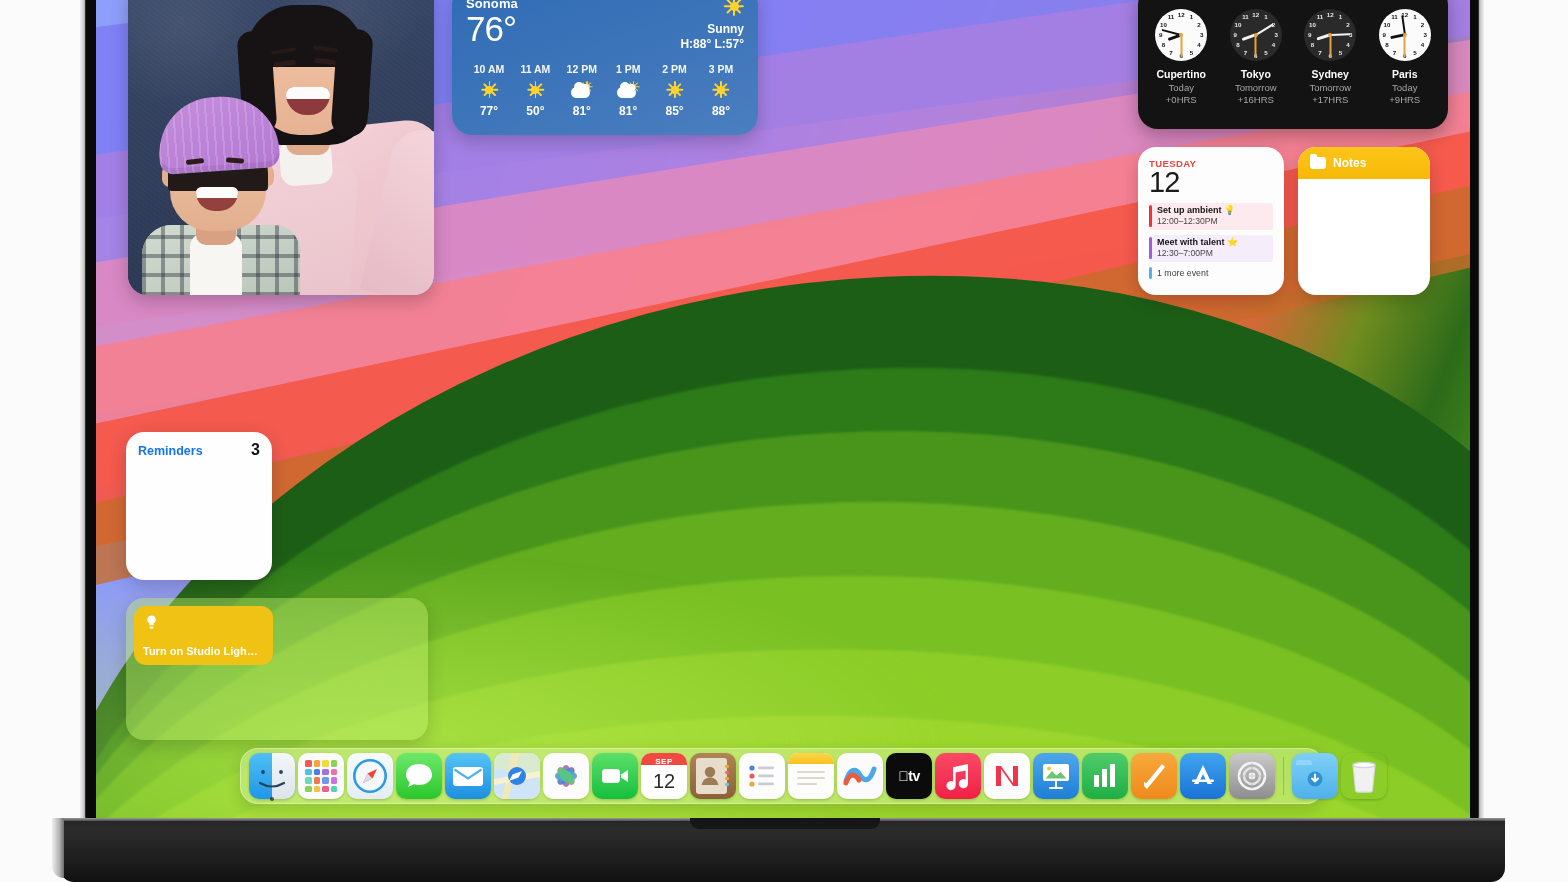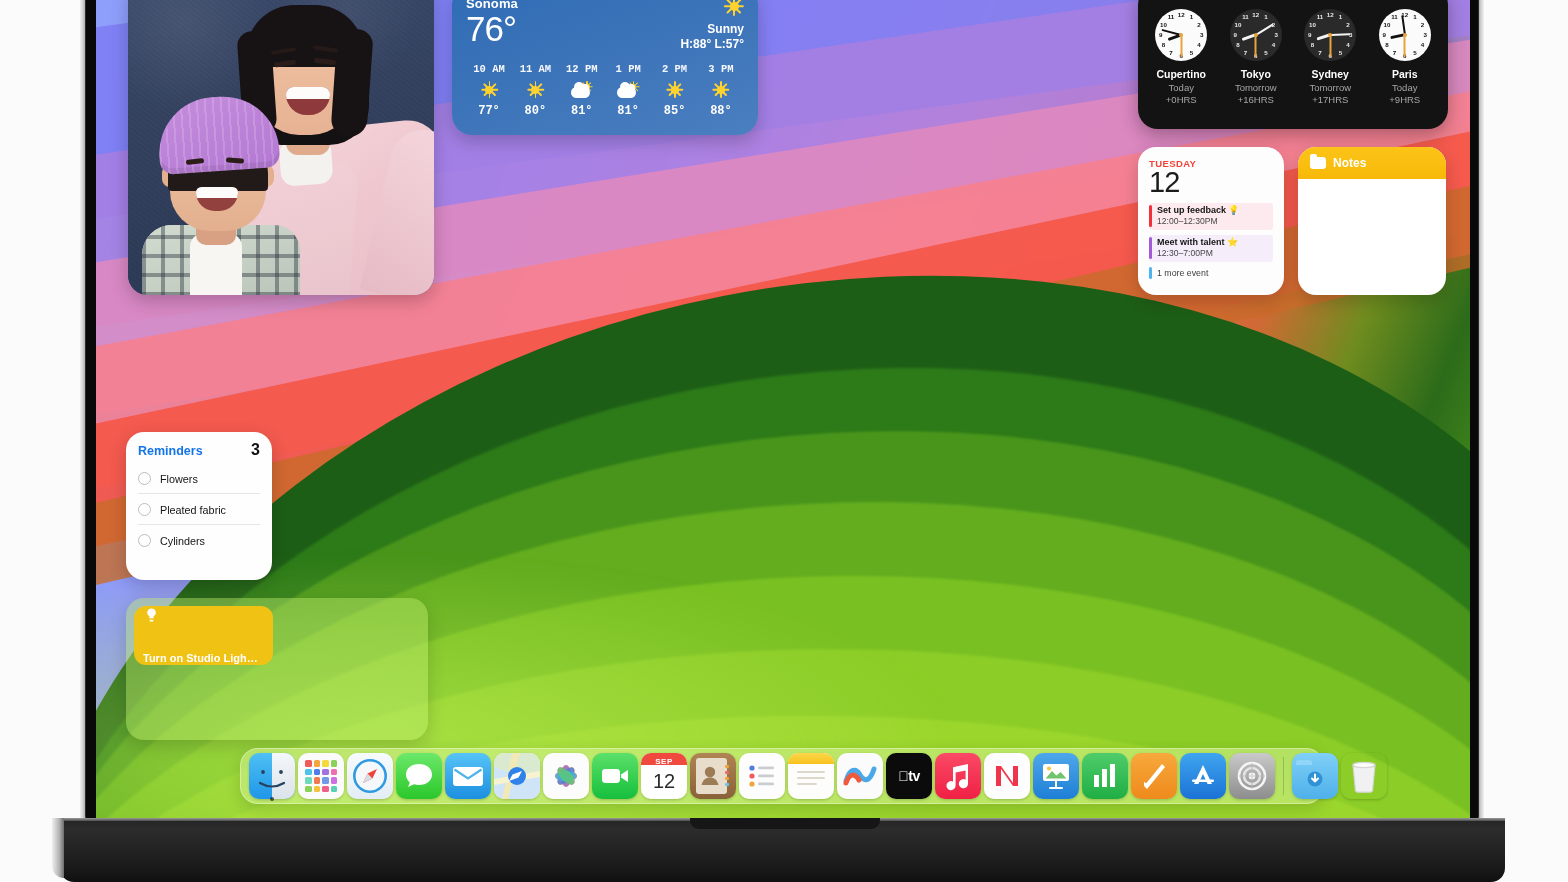--- a/index.html
+++ b/index.html
@@ -212,21 +212,21 @@
     box-shadow:0 6px 18px rgba(0,0,0,.22);
     color:#fff;
   }
   .w-top { display:flex; justify-content:space-between; }
   .w-city { font-size:13px; font-weight:700; letter-spacing:.1px; }
   .w-temp { font-size:35px; font-weight:300; line-height:.95; margin-top:1px; letter-spacing:-1px; }
   .w-right { text-align:right; }
   .w-cond { font-size:12px; font-weight:600; margin-top:6px; }
   .w-hl { font-size:12px; font-weight:700; margin-top:1px; }
   .w-hours { display:flex; justify-content:space-between; margin-top:12px; padding:0 2px; }
-  .w-col { display:flex; flex-direction:column; align-items:center; gap:6px; width:42px;font-family:Liberation Mono, monospace; }
+  .w-col { display:flex; flex-direction:column; align-items:center; gap:6px; width:42px; }
   .w-h { font-size:10.5px; font-weight:600; opacity:.95; }
   .w-t { font-size:12px; font-weight:700; }
 
   
   .ico-sun { position:relative; width:17px; height:17px; }
   .ico-sun .core { position:absolute; left:4.5px; top:4.5px; width:8px; height:8px; background:#ffd22e; border-radius:50%; }
   .ico-sun i { position:absolute; left:8px; top:0; width:1.6px; height:17px; background:#ffd22e; border-radius:1px; transform-origin:50% 50%; }
   .ico-sun i:nth-child(2){transform:rotate(45deg);} .ico-sun i:nth-child(3){transform:rotate(90deg);}
   .ico-sun i:nth-child(4){transform:rotate(135deg);}
   .ico-sun.big { width:20px; height:20px; }
@@ -280,21 +280,21 @@
   .cal-ev { display:flex; gap:5px; margin-top:5px; border-radius:3px; padding:2px 4px 3px 0; }
   .cal-ev .bar { width:3px; border-radius:2px; flex:0 0 3px; }
   .cal-ev .tt { font-size:9px; font-weight:700; color:#141414; line-height:1.25; }
   .cal-ev .tm { font-size:8.6px; color:#474747; line-height:1.25; }
   .cal-more { display:flex; gap:5px; align-items:center; margin-top:5px; }
   .cal-more .bar { width:3px; height:12px; border-radius:2px; background:#4db4f0; }
   .cal-more .tt { font-size:8.8px; color:#3c3c3c; }
 
   
   #notes-widget {
-    left:1202px; top:157px; width:148px; height:148px;
+    left:1202px; top:157px; width:132px; height:148px;
     border-radius:18px; overflow:hidden; background:#fff;
     box-shadow:0 6px 18px rgba(0,0,0,.18);
   }
   .nt-head { height:32px; background:linear-gradient(180deg,#fcc418,#f7b908);
     display:flex; align-items:center; gap:7px; padding:0 12px; }
   .nt-folder { width:16px; height:12px; background:#fff; border-radius:2px 3px 3px 3px; position:relative; }
   .nt-folder::before { content:""; position:absolute; left:0; top:-3px; width:7px; height:4px; background:#fff; border-radius:2px 2px 0 0; }
   .nt-title { font-size:12px; font-weight:700; color:#fff; }
   .nt-body { padding:10px 12px; }
   .nt-t1 { font-size:11px; font-weight:700; color:#181818; }
@@ -318,21 +318,21 @@
 
   
   #shortcuts-widget {
     left:30px; top:608px; width:302px; height:142px;
     border-radius:18px; padding:8px;
     background:rgba(190,235,110,.42);
     box-shadow:0 6px 18px rgba(0,0,0,.16);
     display:grid; grid-template-columns:1fr 1fr; grid-template-rows:1fr 1fr; gap:8px;
   }
   .sc {
-    border-radius:12px; padding:1px 9px; position:relative;
+    border-radius:12px; padding:8px 9px; position:relative;
     display:flex; flex-direction:column; justify-content:space-between;
     overflow:hidden;
   }
   .sc-label { font-size:11px; font-weight:700; color:#fff; white-space:nowrap;
     overflow:hidden; text-overflow:ellipsis; }
   .sc-ico { width:17px; height:17px; }
 
   
   #dock {
     position:absolute; left:144px; bottom:14px; width:1084px; height:56px;
@@ -450,21 +450,21 @@
           </div>
           <div class="w-col">
             <div class="w-h">11 AM</div>
             <span class="ico-sun">
               <i></i>
               <i></i>
               <i></i>
               <i></i>
               <span class="core"></span>
             </span>
-            <div class="w-t">80°</div>
+            <div class="w-t">50°</div>
           </div>
           <div class="w-col">
             <div class="w-h">12 PM</div>
             <span class="ico-pcloud">
               <span class="s">
                 <span class="core"></span>
                 <i></i>
                 <i></i>
                 <i></i>
                 <i></i>
@@ -607,21 +607,21 @@
         </div>
       </div>
 
     <div class="widget" id="calendar-widget">
       <div class="cal-dow">TUESDAY</div>
       <div class="cal-day">12</div>
       <div id="calendar-events">
           <div class="cal-ev" style="background: rgb(253, 234, 239);">
             <div class="bar" style="background:#f0303a"></div>
             <div>
-              <div class="tt">Set up feedback 💡</div>
+              <div class="tt">Set up ambient 💡</div>
               <div class="tm">12:00–12:30PM</div>
             </div>
           </div>
           <div class="cal-ev" style="background: rgb(246, 237, 251);">
             <div class="bar" style="background:#a35ad6"></div>
             <div>
               <div class="tt">Meet with talent ⭐</div>
               <div class="tm">12:30–7:00PM</div>
             </div>
           </div>
@@ -637,34 +637,20 @@
         <span class="nt-folder"></span>
         <span class="nt-title">Notes</span>
       </div>
     </div>
 
     <div class="widget" id="reminders-widget">
       <div class="rm-head">
         <span class="rm-title">Reminders</span>
         <span class="rm-count">3</span>
       </div>
-      <div id="reminders-list">
-          <div class="rm-row">
-            <span class="rm-circle"></span>
-            <span class="rm-label">Flowers</span>
-          </div>
-          <div class="rm-row">
-            <span class="rm-circle"></span>
-            <span class="rm-label">Pleated fabric</span>
-          </div>
-          <div class="rm-row">
-            <span class="rm-circle"></span>
-            <span class="rm-label">Cylinders</span>
-          </div>
-        </div>
     </div>
 
     <div class="widget" id="shortcuts-widget">
         <div class="sc" style="background: rgb(240, 194, 20);">
           <span class="sc-ico"><svg width="17" height="17" viewBox="0 0 24 24">
               <path fill="#fff" d="M12 2a6 6 0 0 0-3 11.2V16h6v-2.8A6 6 0 0 0 12 2zM9.5 18h5v1.6a1 1 0 0 1-1 1h-3a1 1 0 0 1-1-1z"></path>
             </svg></span>
           <span class="sc-label">Turn on Studio Ligh…</span>
         </div>
       </div>

